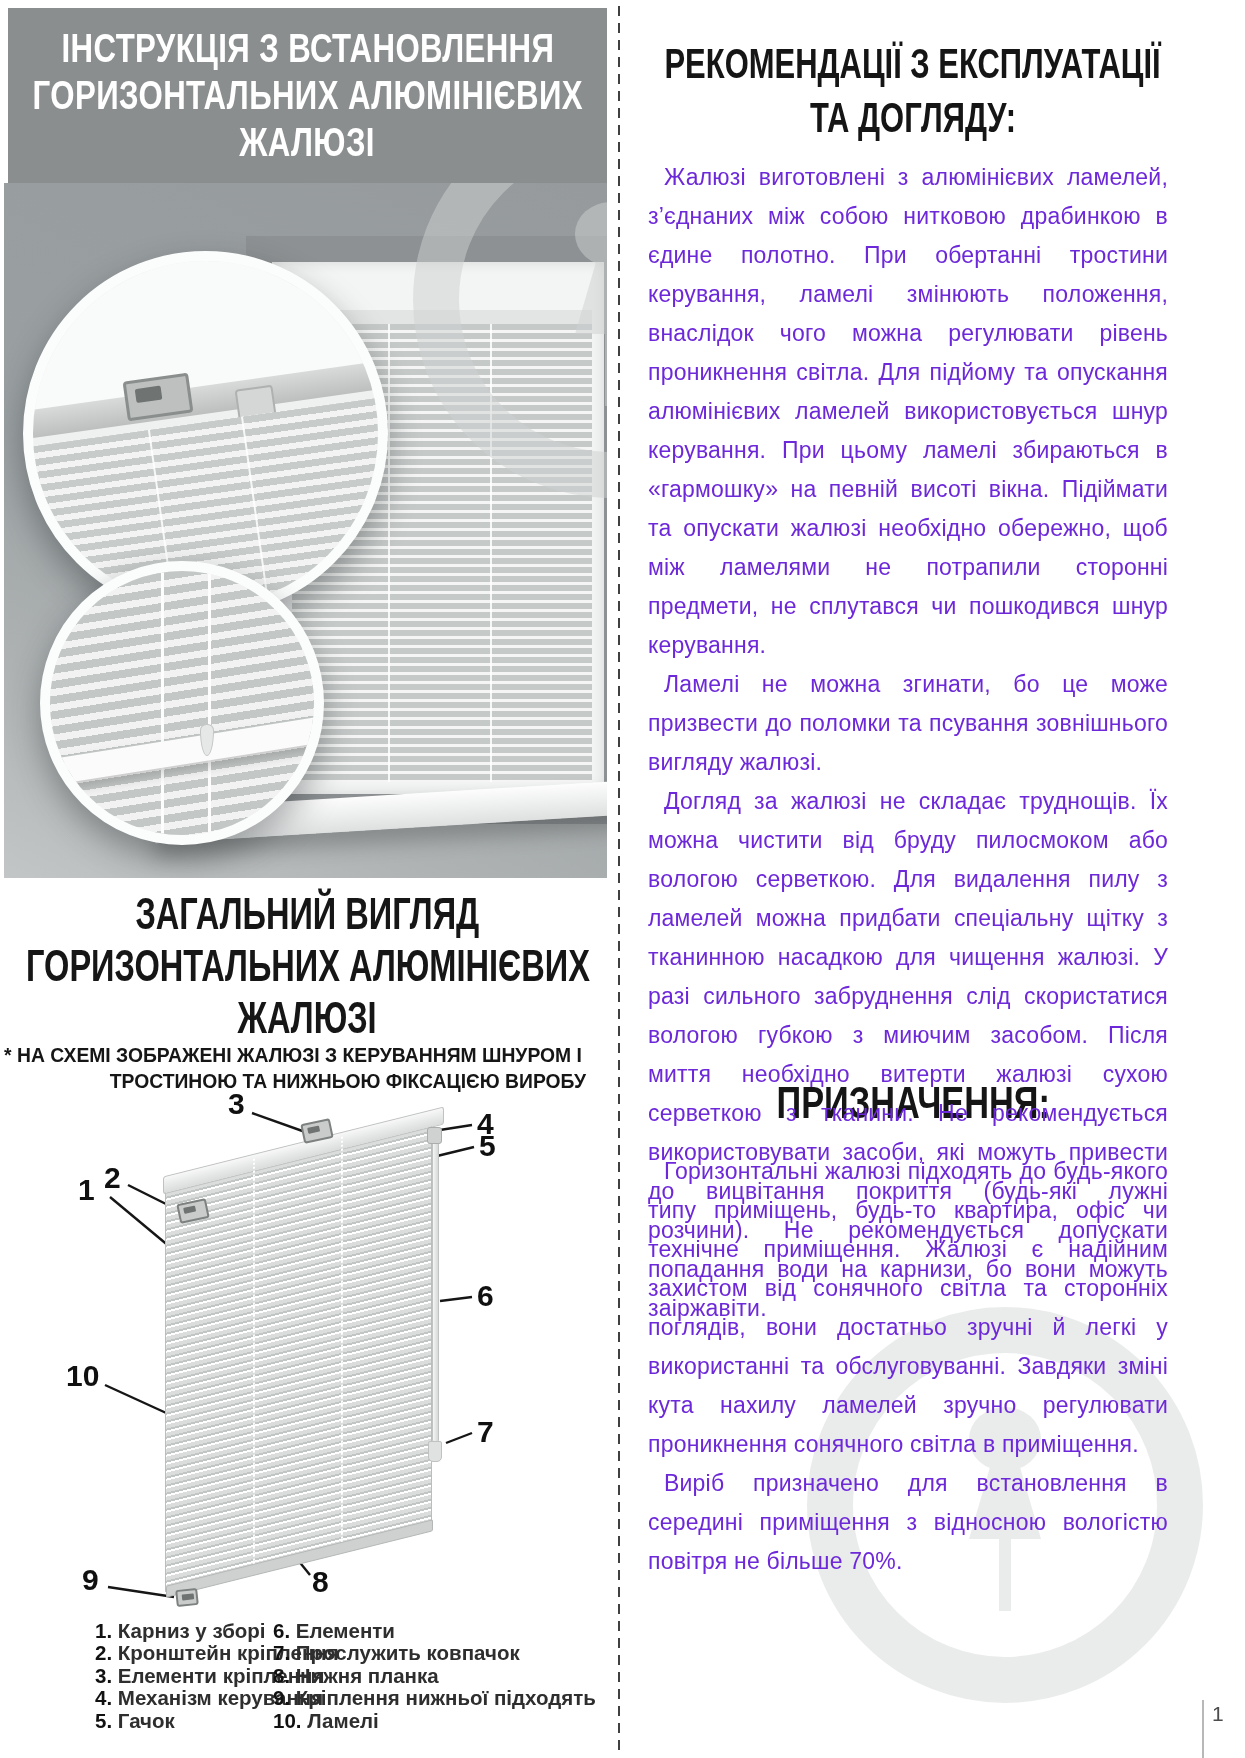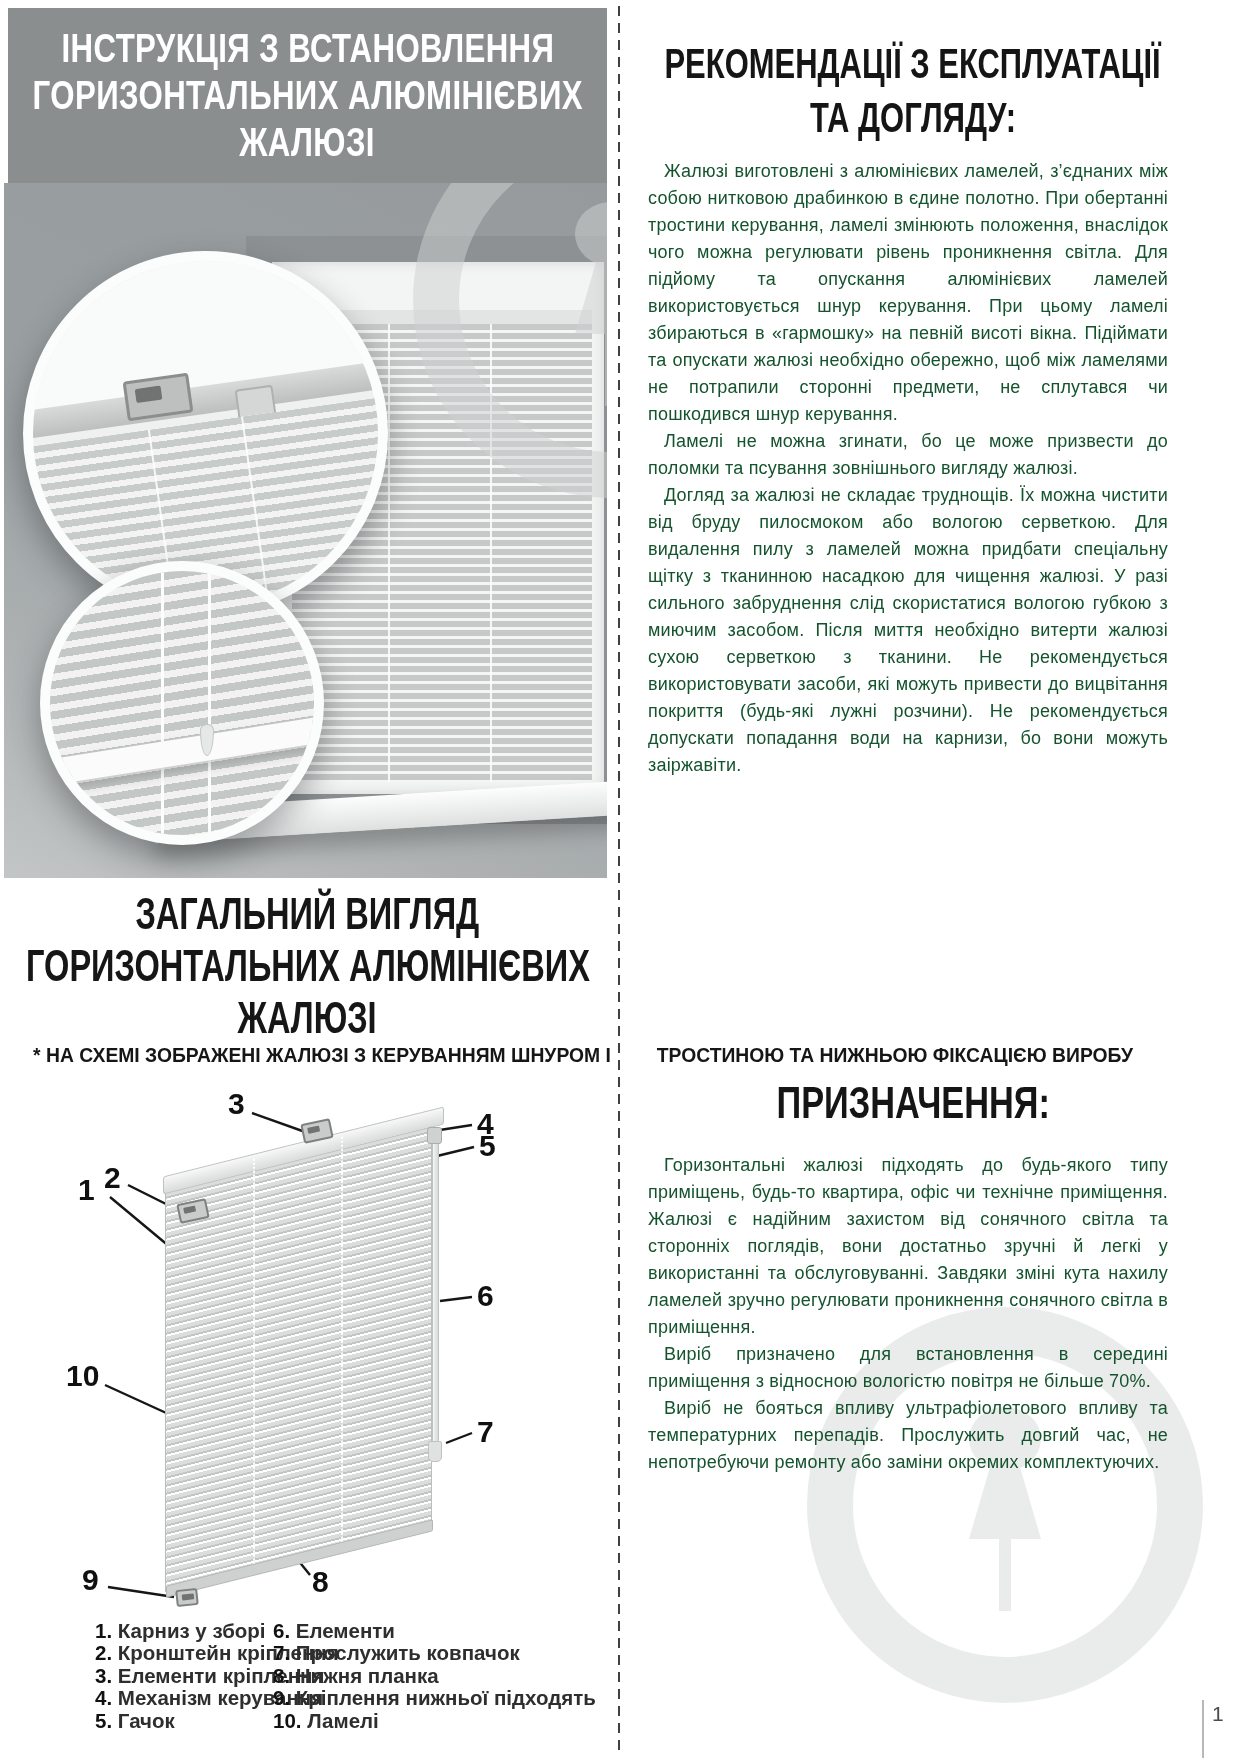--- a/index.html
+++ b/index.html
@@ -51,21 +51,21 @@
   .i2-cord{position:absolute;top:-10px;bottom:-10px;width:3px;background:#fdfdfd;}
   .i2-tassel{position:absolute;left:57%;top:58%;width:12px;height:30px;background:#e6e8e7;
     border:1px solid #c3c6c5;border-radius:45% 45% 50% 50%/20% 20% 80% 80%;}
 
   .watermark{position:absolute;pointer-events:none;}
 
   .overview-title{left:8px;top:888px;width:599px;display:flex;flex-direction:column;
     align-items:center;}
   .overview-line{color:#161616;font-weight:bold;font-size:44px;line-height:52px;
     white-space:nowrap;transform:scaleX(.74);}
-  .note{left:8px;top:1042px;width:599px;display:flex;flex-direction:row;align-items:flex-end;}
+  .note{left:8px;top:1042px;width:599px;display:flex;flex-direction:column;align-items:flex-end;}
   .note-line{color:#161616;font-weight:bold;font-size:21px;line-height:26px;
     white-space:nowrap;transform:scaleX(.92);}
 
   
   .diagram{left:60px;top:1075px;width:480px;height:530px;}
   .panel{position:absolute;left:105px;top:115px;width:265px;height:400px;
     transform:skewY(-14deg);transform-origin:0 0;
     background:repeating-linear-gradient(180deg,#ffffff 0 2px,#dadddc 2px 6px,#c1c5c4 6px 8px);
     border:1px solid #b9bdbc;}
   .rail-top{position:absolute;left:-3px;top:-15px;width:calc(100% + 14px);height:16px;
@@ -100,22 +100,22 @@
   .divider{left:618px;top:6px;width:2px;height:1746px;
     background:repeating-linear-gradient(180deg,#404040 0 10px,transparent 10px 17px);}
 
   
   .r-title1{left:633px;top:36px;width:560px;display:flex;flex-direction:column;align-items:center;}
   .r-title1 .tline{color:#151515;font-weight:bold;font-size:43px;line-height:54px;
     white-space:nowrap;transform:scaleX(.72);}
   .r-title2{left:633px;top:1078px;width:560px;text-align:center;}
   .r-title2 .tline{display:inline-block;color:#151515;font-weight:bold;font-size:44px;
     line-height:50px;white-space:nowrap;transform:scaleX(.78);}
-  .body-text{width:520px;font-size:18px;line-height:27px;text-align:justify;
-    color:#14532d;z-index:2;letter-spacing:.2px;}
+  .body-text{width:520px;font-size:23px;line-height:39px;text-align:justify;
+    color:#6d28d9;z-index:2;letter-spacing:.2px;}
   .body-text p{margin:0;text-indent:16px;}
   .care-text{left:648px;top:158px;}
   .purpose-text{left:648px;top:1152px;}
 
   .page-rule{left:1202px;top:1700px;width:2px;height:58px;background:#b7b9b9;}
   .page-num{left:1212px;top:1702px;font-size:21px;color:#4c4c4c;}
 </style>
 </head>
 <body>
 
@@ -255,19 +255,18 @@
     <p>Догляд за жалюзі не складає труднощів. Їх можна чистити від бруду пилосмоком або вологою серветкою. Для видалення пилу з ламелей можна придбати спеціальну щітку з тканинною насадкою для чищення жалюзі. У разі сильного забруднення слід скористатися вологою губкою з миючим засобом. Після миття необхідно витерти жалюзі сухою серветкою з тканини. Не рекомендується використовувати засоби, які можуть привести до вицвітання покриття (будь-які лужні розчини). Не рекомендується допускати попадання води на карнизи, бо вони можуть заіржавіти.</p>
   </div>
 
   <div class="abs r-title2">
     <span class="tline">ПРИЗНАЧЕННЯ:</span>
   </div>
 
   <div class="abs body-text purpose-text">
     <p>Горизонтальні жалюзі підходять до будь-якого типу приміщень, будь-то квартира, офіс чи технічне приміщення. Жалюзі є надійним захистом від сонячного світла та сторонніх поглядів, вони достатньо зручні й легкі у використанні та обслуговуванні. Завдяки зміні кута нахилу ламелей зручно регулювати проникнення сонячного світла в приміщення.</p>
     <p>Виріб призначено для встановлення в середині приміщення з відносною вологістю повітря не більше 70%.</p>
-    <p>Виріб не бояться впливу ультрафіолетового впливу та температурних перепадів. Прослужить довгий час, не непотребуючи ремонту або заміни окремих комплектуючих.</p>
   </div>
 
   <div class="abs page-rule"></div>
   <div class="abs page-num">1</div>
 
 </div>
 
 </body></html>

